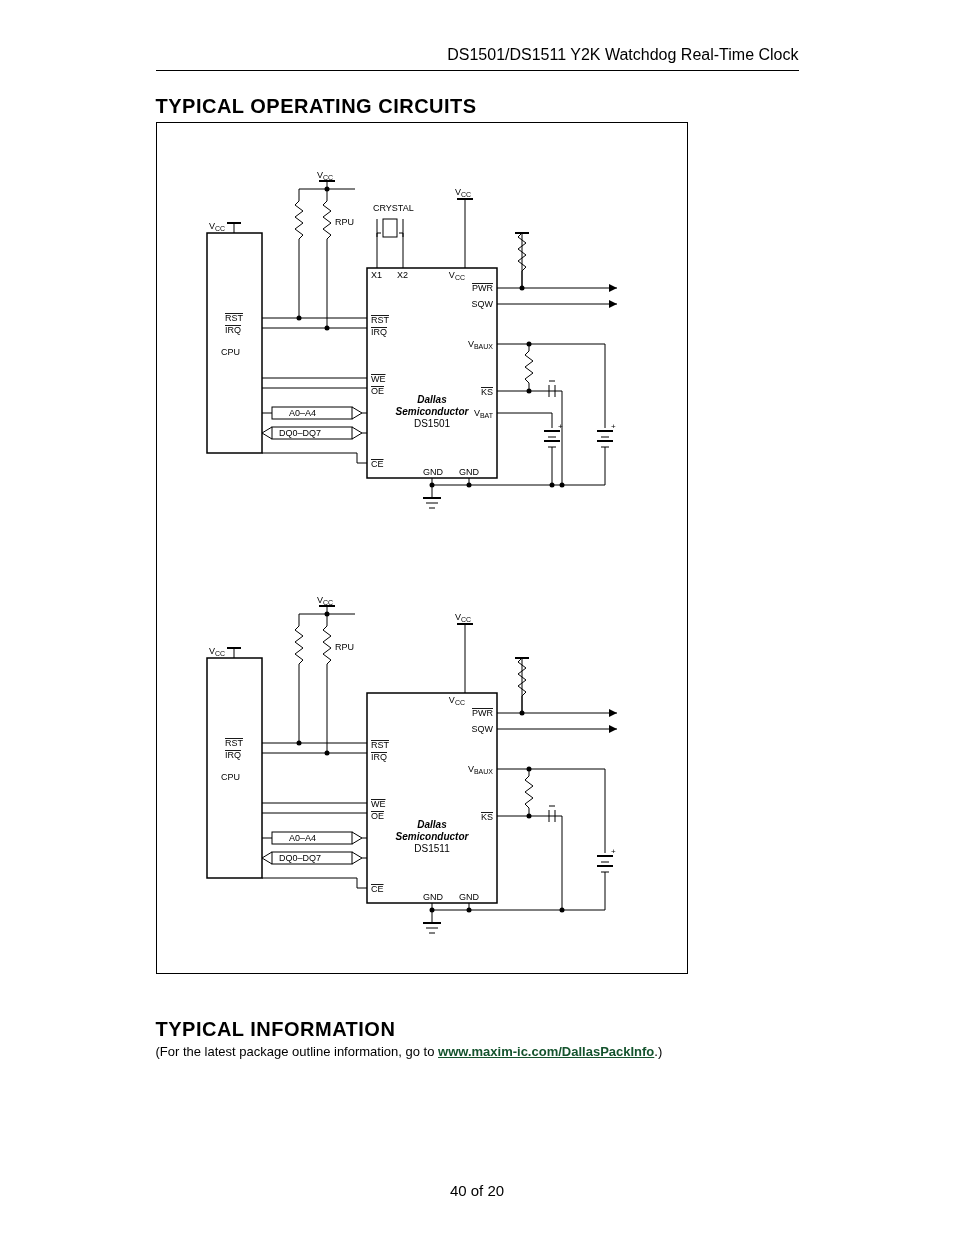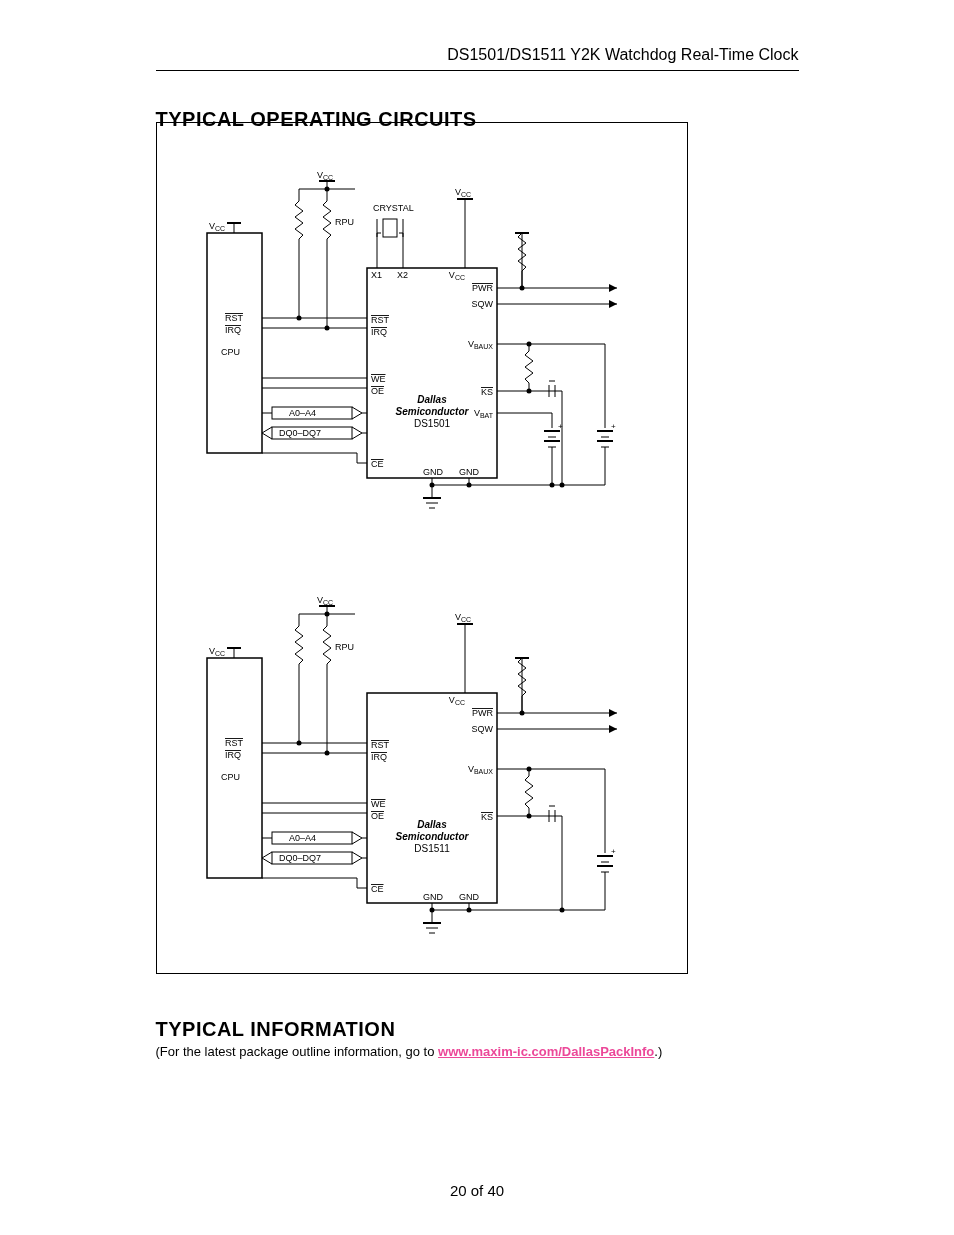--- a/index.html
+++ b/index.html
@@ -1,23 +1,23 @@
 <!DOCTYPE html>
 <html><head>
 <meta charset="utf-8">
 <style>
   html,body{margin:0;padding:0;background:#fff;color:#000;font-family:Arial,Helvetica,sans-serif;}
   .page{width:793px;height:1235px;position:relative;margin:0 auto;background:#fff;}
   .header-line{position:absolute;left:75px;right:75px;top:70px;border-top:1.5px solid #000;}
   .header-text{position:absolute;right:75px;top:46px;font-size:16px;}
   .sec-title{position:absolute;left:75px;font-size:20px;font-weight:bold;letter-spacing:.5px;}
-  .sec-title.t1{top:95px;margin-top:13px;}
+  .sec-title.t1{top:95px;}
   .sec-title.t2{top:1018px;}
   .pkg-note{position:absolute;left:75px;top:1044px;font-size:13px;}
-  .pkg-note a{color:#ec4899;font-weight:bold;text-decoration:underline;}
+  .pkg-note a{color:#14532d;font-weight:bold;text-decoration:underline;}
   .footer{position:absolute;left:0;right:0;bottom:36px;text-align:center;font-size:15px;}
   .diagram-frame{position:absolute;left:75px;top:122px;width:530px;height:850px;border:1.5px solid #000;}
   svg{position:absolute;left:0;top:0;}
   .lbl{font-family:Arial,Helvetica,sans-serif;}
   .tiny{font-size:9px;}
   .sub{font-size:7px;}
   .ital{font-style:italic;font-weight:bold;font-size:10px;}
   .over{text-decoration:overline;}
 </style>
 </head>
@@ -292,14 +292,14 @@
       <line x1="269" y1="380" x2="281" y2="380" stroke="#000"></line>
       <line x1="272" y1="385" x2="278" y2="385" stroke="#000"></line>
     </svg>
   </div>
 
   <div class="sec-title t2">TYPICAL INFORMATION</div>
   <div class="pkg-note">
     <span>(For the latest package outline information, go to </span><a href="#">www.maxim-ic.com/DallasPackInfo</a><span>.)</span>
   </div>
 
-  <div class="footer">20 of 40</div>
+  <div class="footer">40 of 20</div>
 </div>
 
 </body></html>

